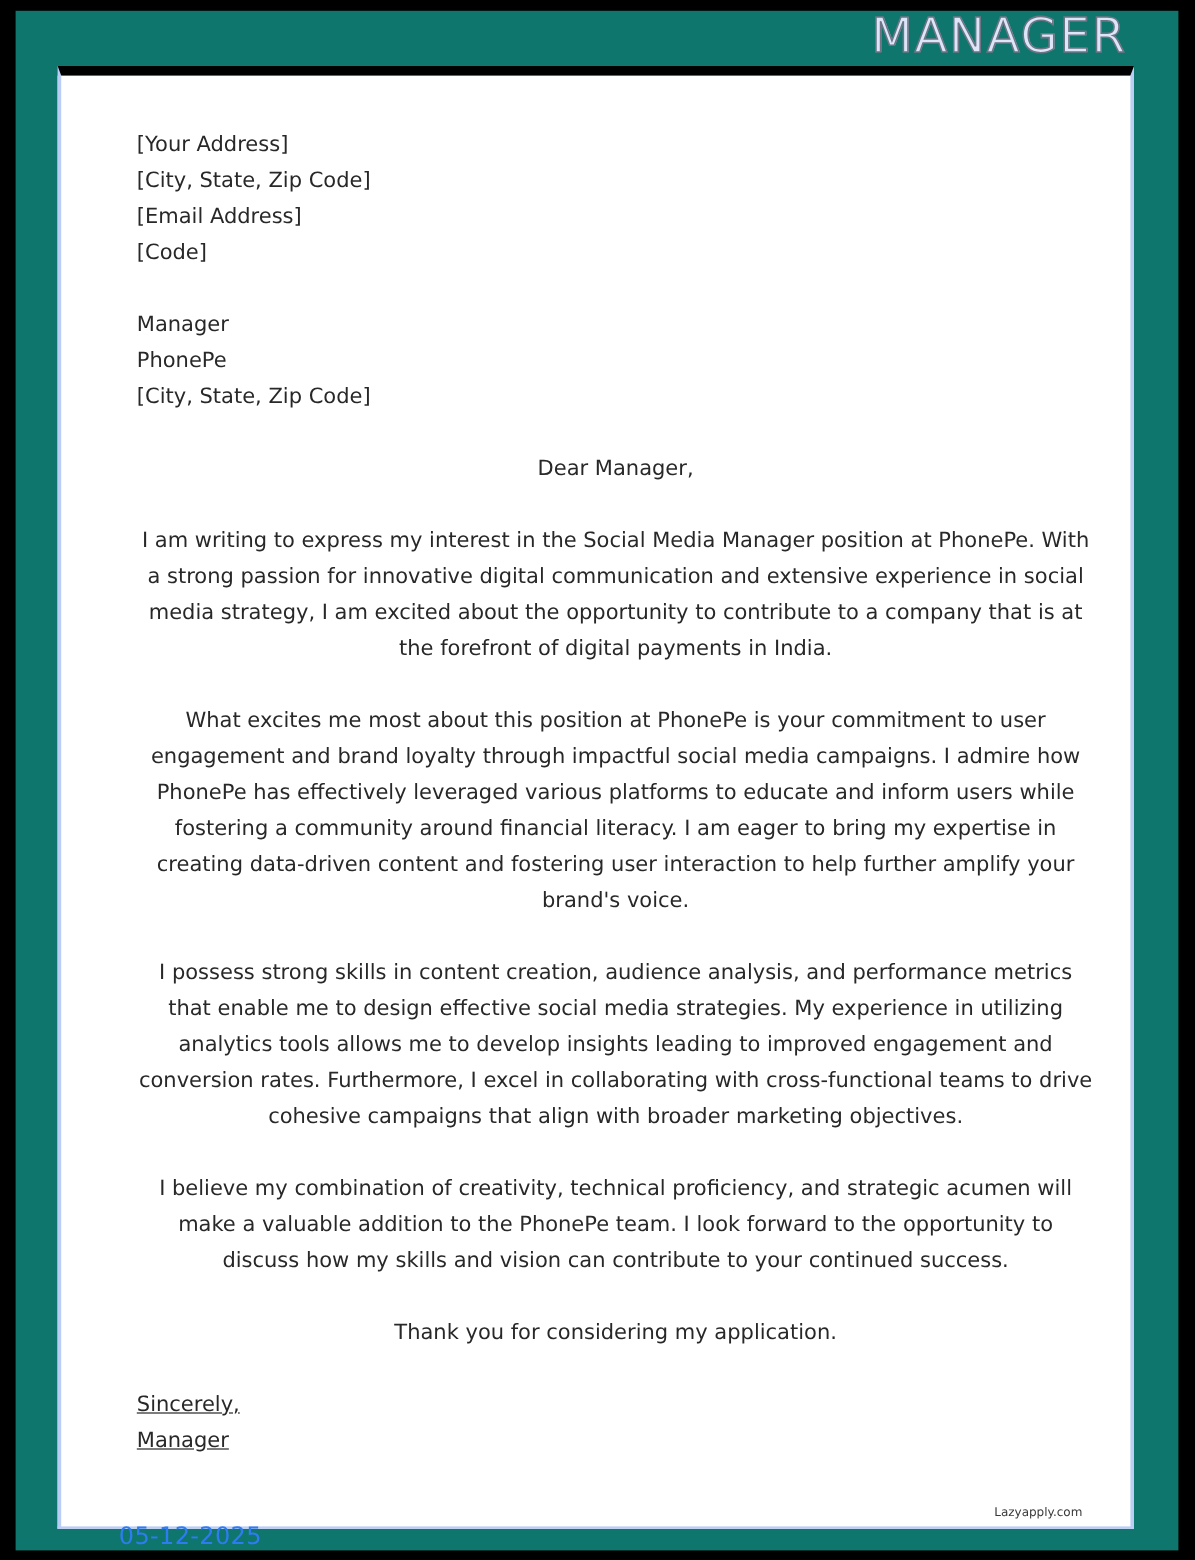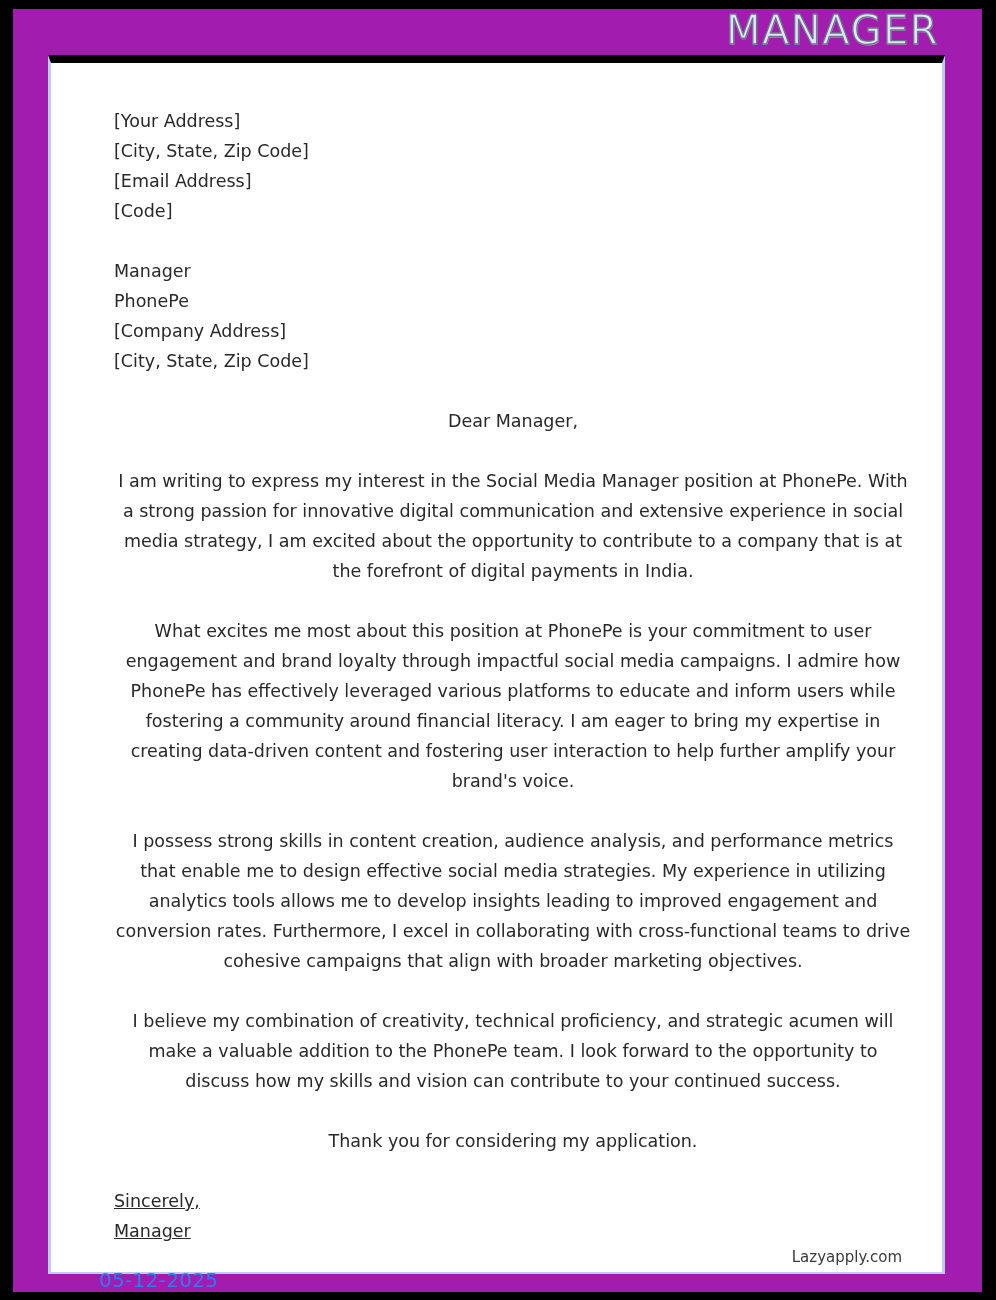--- a/index.html
+++ b/index.html
@@ -24,21 +24,21 @@
     box-sizing: border-box;
   }
 
   
   .canvas {
     position: absolute;
     left: 13px;
     top: 9px;
     width: 969px;
     height: 1283px;
-    background: #a21caf;
+    background: #0f766e;
     overflow: hidden;
   }
 
   
   .header-band {
     position: absolute;
     left: 0;
     top: 0;
     width: 969px;
     height: 46px;
@@ -109,21 +109,21 @@
   .sig-block {
     margin: 0;
     text-decoration: underline;
   }
 
   
   .watermark {
     position: absolute;
     right: 52px;
     bottom: 6px;
-    font-size: 15px;
+    font-size: 10px;
     color: #3a3a3a;
     font-family: "DejaVu Sans", sans-serif;
     white-space: nowrap;
   }
 
   
   .doc-date {
     position: absolute;
     left: 83px;
     top: 1268px;
@@ -154,21 +154,20 @@
           <div class="block">
             <div class="line">[Your Address]</div>
             <div class="line">[City, State, Zip Code]</div>
             <div class="line">[Email Address]</div>
             <div class="line">[Code]</div>
           </div>
 
           <div class="block">
             <div class="line">Manager</div>
             <div class="line">PhonePe</div>
-            <div class="line">[Company Address]</div>
             <div class="line">[City, State, Zip Code]</div>
           </div>
 
           <p class="para">Dear Manager,</p>
 
           <p class="para">I am writing to express my interest in the Social Media Manager position at PhonePe. With a strong passion for innovative digital communication and extensive experience in social media strategy, I am excited about the opportunity to contribute to a company that is at the forefront of digital payments in India.</p>
 
           <p class="para">What excites me most about this position at PhonePe is your commitment to user engagement and brand loyalty through impactful social media campaigns. I admire how PhonePe has effectively leveraged various platforms to educate and inform users while fostering a community around financial literacy. I am eager to bring my expertise in creating data-driven content and fostering user interaction to help further amplify your brand's voice.</p>
 
           <p class="para">I possess strong skills in content creation, audience analysis, and performance metrics that enable me to design effective social media strategies. My experience in utilizing analytics tools allows me to develop insights leading to improved engagement and conversion rates. Furthermore, I excel in collaborating with cross-functional teams to drive cohesive campaigns that align with broader marketing objectives.</p>

